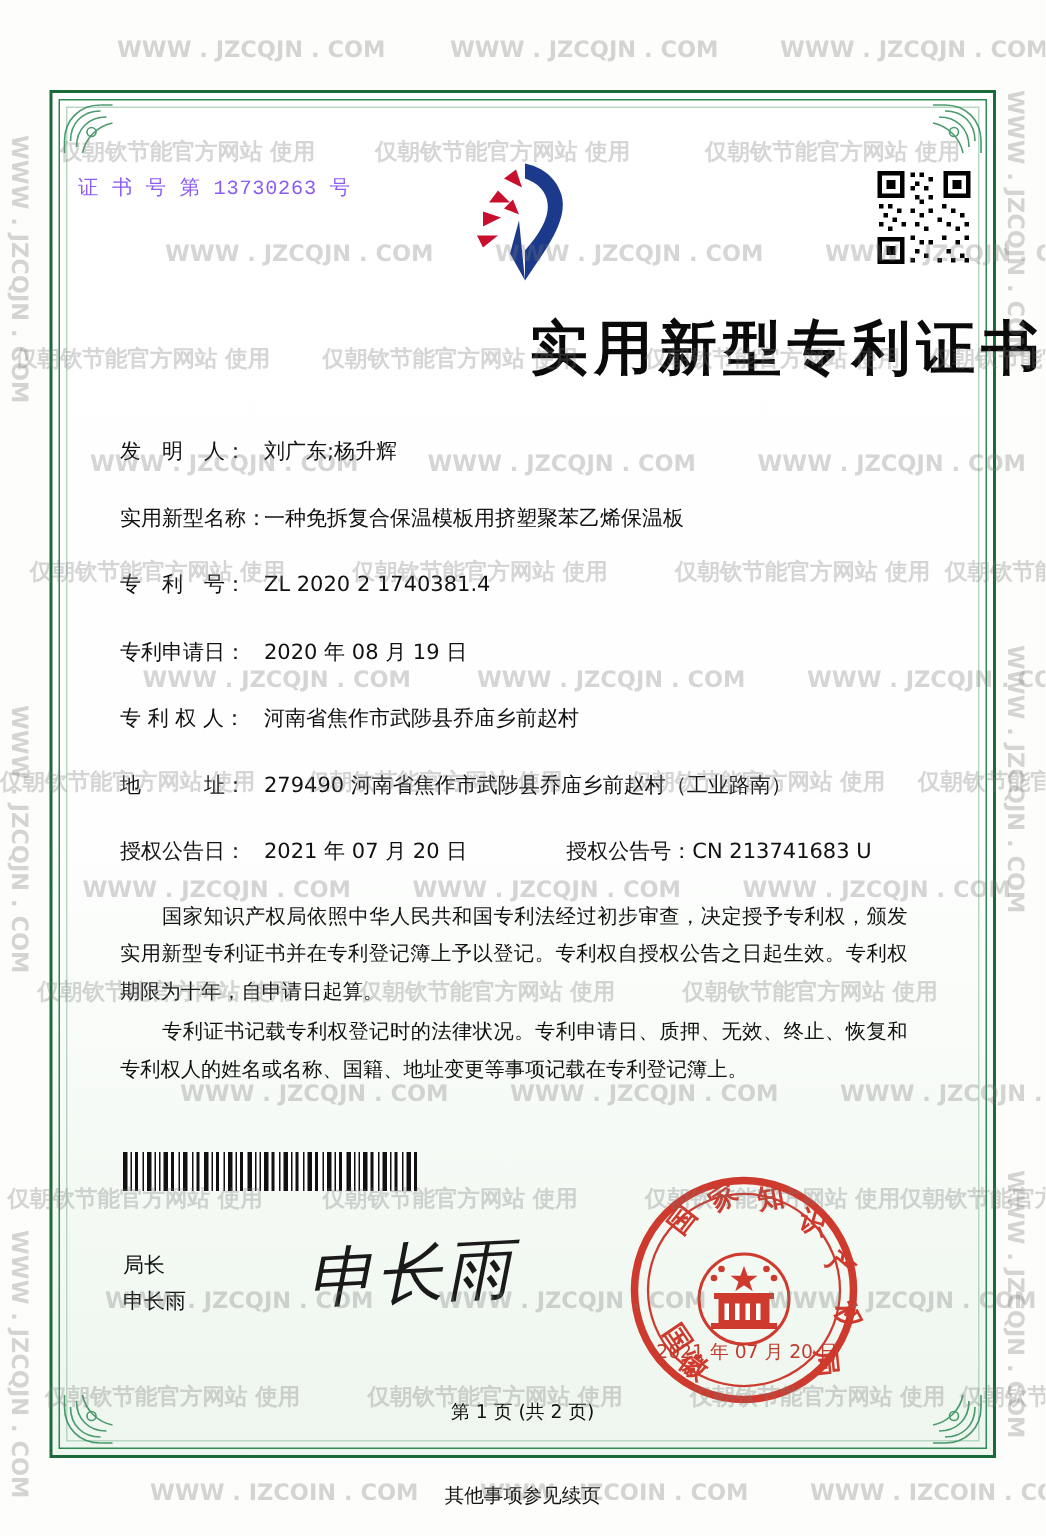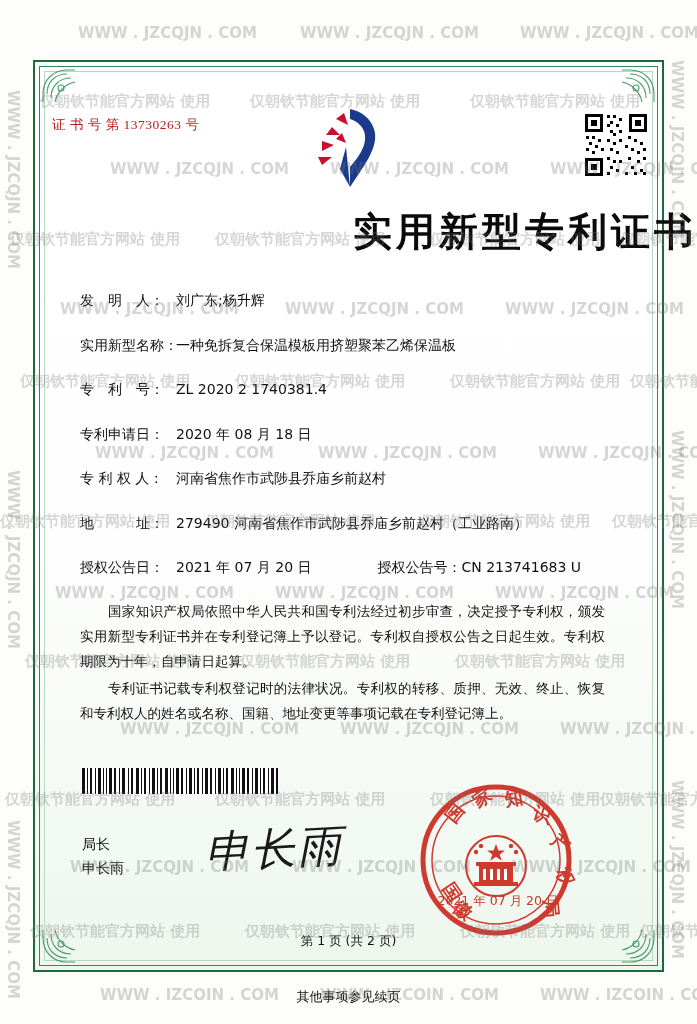--- a/index.html
+++ b/index.html
@@ -36,22 +36,22 @@
     position:absolute;width:54px;height:54px;opacity:.85;
   }
   .corner svg{display:block;}
   .c-tl{left:6px;top:6px;}
   .c-tr{right:6px;top:6px;transform:scaleX(-1);}
   .c-bl{left:6px;bottom:6px;transform:scaleY(-1);}
   .c-br{right:6px;bottom:6px;transform:scale(-1,-1);}
 
   .cert-no{
     position:absolute;left:52px;top:116px;
-    font-size:13.5px;color:#b91c1c;letter-spacing:.5px;
-    font-family:Liberation Serif, serif;
+    font-size:13.5px;color:#8b5cf6;letter-spacing:.5px;
+    font-family:Liberation Mono, monospace;
   }
   .logo{
     position:absolute;left:292px;top:105px;width:110px;height:85px;
   }
   .qr{
     position:absolute;right:48px;top:112px;width:66px;height:66px;
   }
   .qr svg{display:block;}
   .title{
     position:absolute;left:0;right:0;top:205px;text-align:right;
@@ -264,36 +264,36 @@
     <div class="row">
       <span class="lbl">发　明　人：</span><span class="val">刘广东;杨升辉</span>
     </div>
     <div class="row">
       <span class="lbl">实用新型名称：</span><span class="val">一种免拆复合保温模板用挤塑聚苯乙烯保温板</span>
     </div>
     <div class="row">
       <span class="lbl">专　利　号：</span><span class="val">ZL 2020 2 1740381.4</span>
     </div>
     <div class="row">
-      <span class="lbl">专利申请日：</span><span class="val">2020 年 08 月 18 日</span>
+      <span class="lbl">专利申请日：</span><span class="val">2020 年 08 月 19 日</span>
     </div>
     <div class="row">
       <span class="lbl">专 利 权 人：</span><span class="val">河南省焦作市武陟县乔庙乡前赵村</span>
     </div>
     <div class="row">
       <span class="lbl">地　　　址：</span><span class="val">279490 河南省焦作市武陟县乔庙乡前赵村（工业路南）</span>
     </div>
     <div class="row-two">
       <span class="lbl">授权公告日：</span><span class="val">2021 年 07 月 20 日</span><span class="seg2">授权公告号：</span><span class="val">CN 213741683 U</span>
     </div>
   </div>
 
   <div class="body-text">
     <p>国家知识产权局依照中华人民共和国专利法经过初步审查，决定授予专利权，颁发实用新型专利证书并在专利登记簿上予以登记。专利权自授权公告之日起生效。专利权期限为十年，自申请日起算。</p>
-    <p>专利证书记载专利权登记时的法律状况。专利权的转移、质押、无效、终止、恢复和专利权人的姓名或名称、国籍、地址变更等事项记载在专利登记簿上。</p>
+    <p>专利证书记载专利权登记时的法律状况。专利申请日、质押、无效、终止、恢复和专利权人的姓名或名称、国籍、地址变更等事项记载在专利登记簿上。</p>
   </div>
 
   <div class="barcode">
     <svg width="196" height="26" viewBox="0 0 196 26" preserveAspectRatio="none">
       <rect width="196" height="26" fill="#fff"></rect>
       <g fill="#111">
         <rect x="0" y="0" width="3" height="26"></rect>
           <rect x="5" y="0" width="1" height="26"></rect>
         <rect x="8" y="0" width="2" height="26"></rect>
           <rect x="13" y="0" width="1" height="26"></rect>

